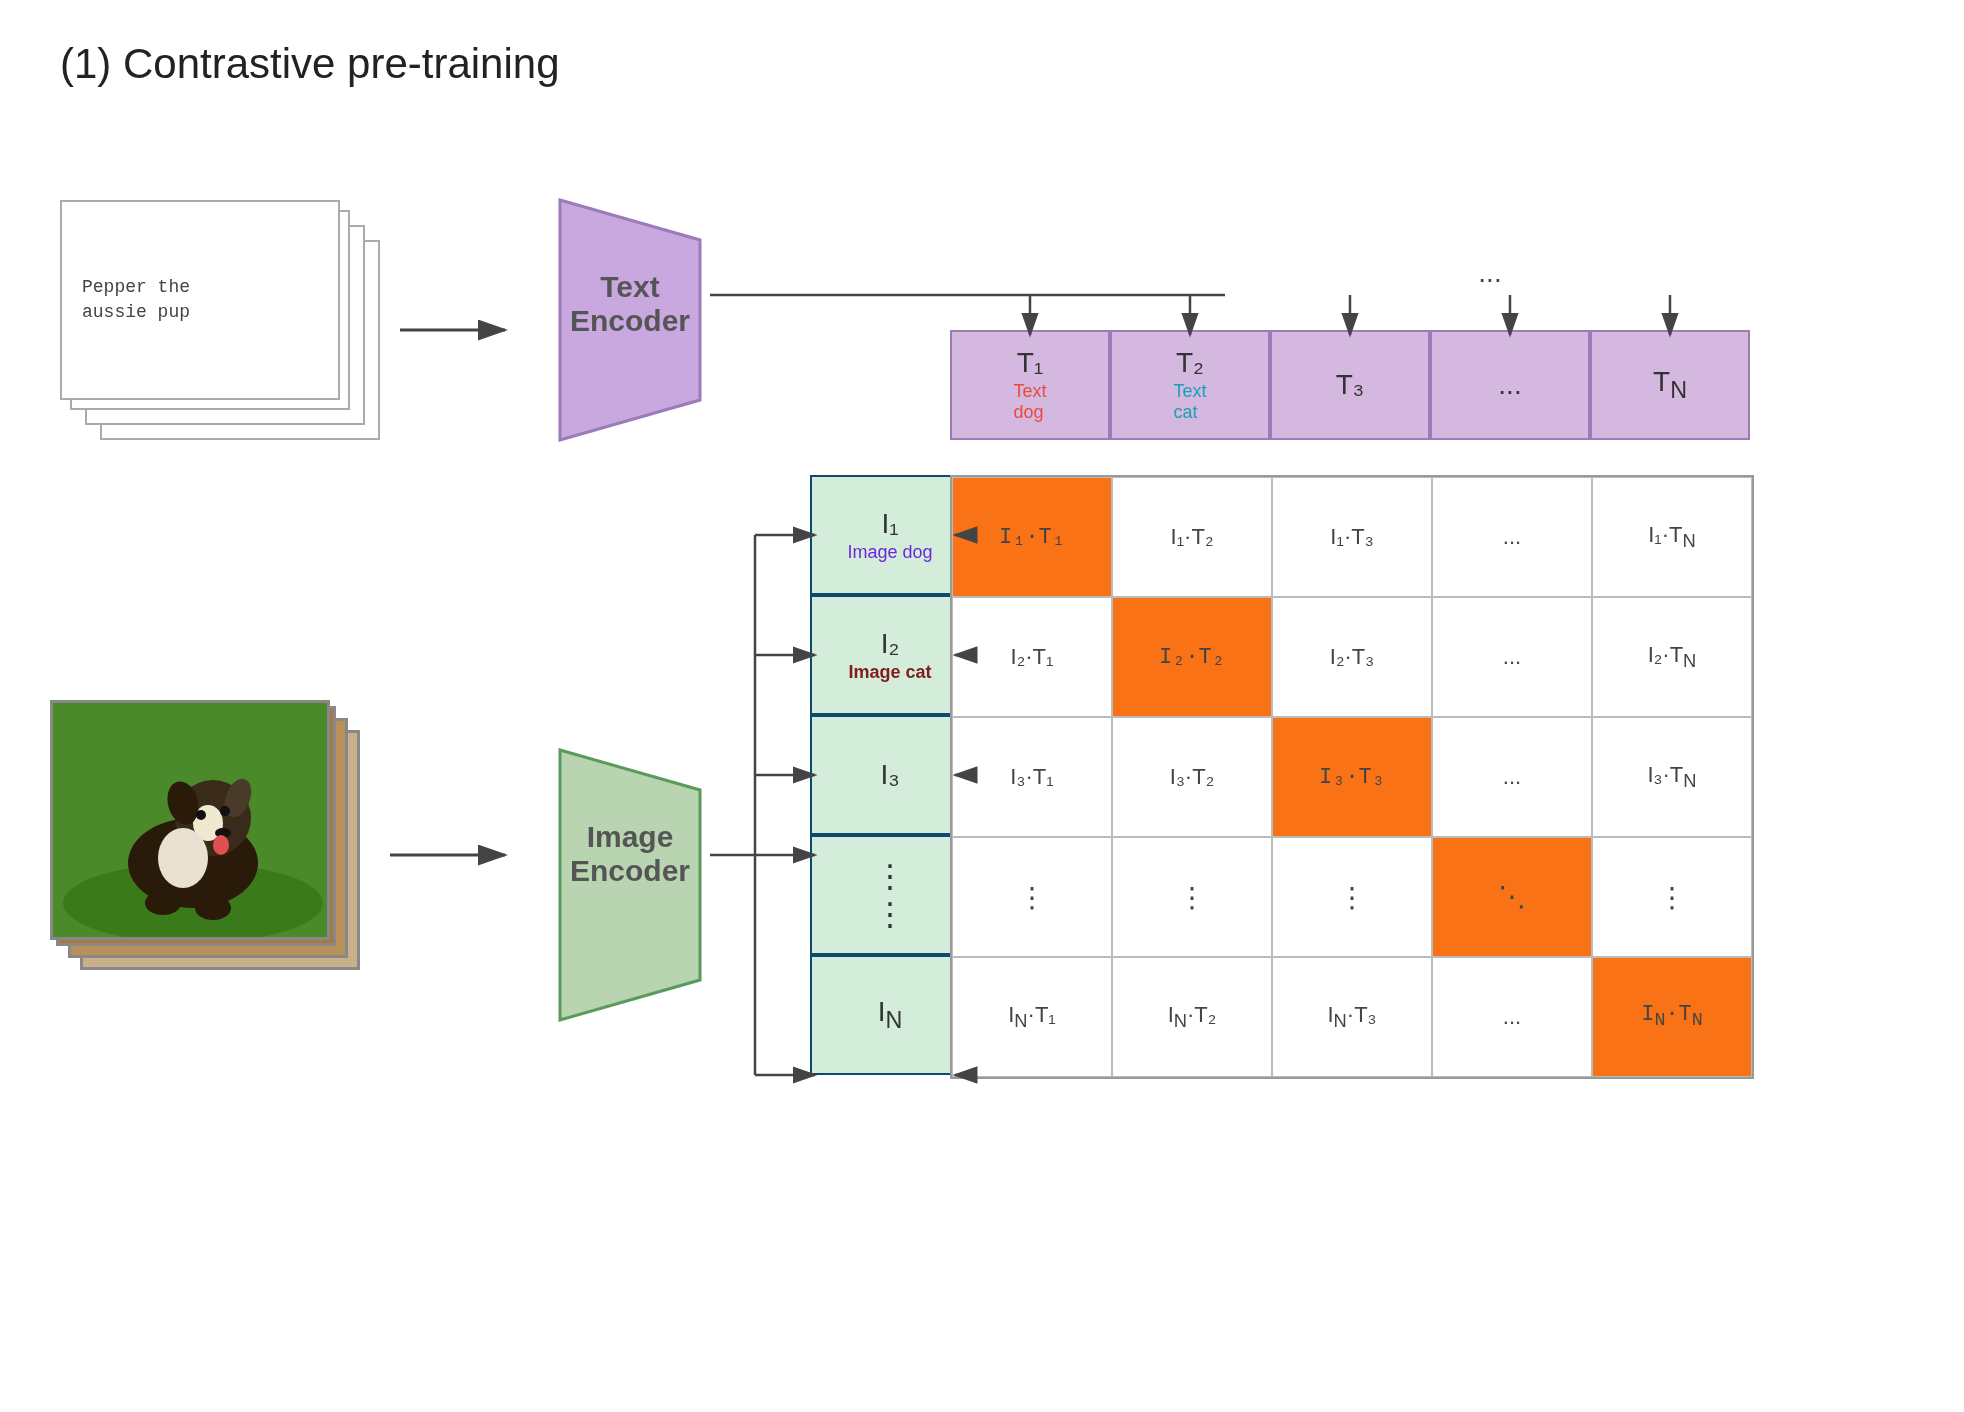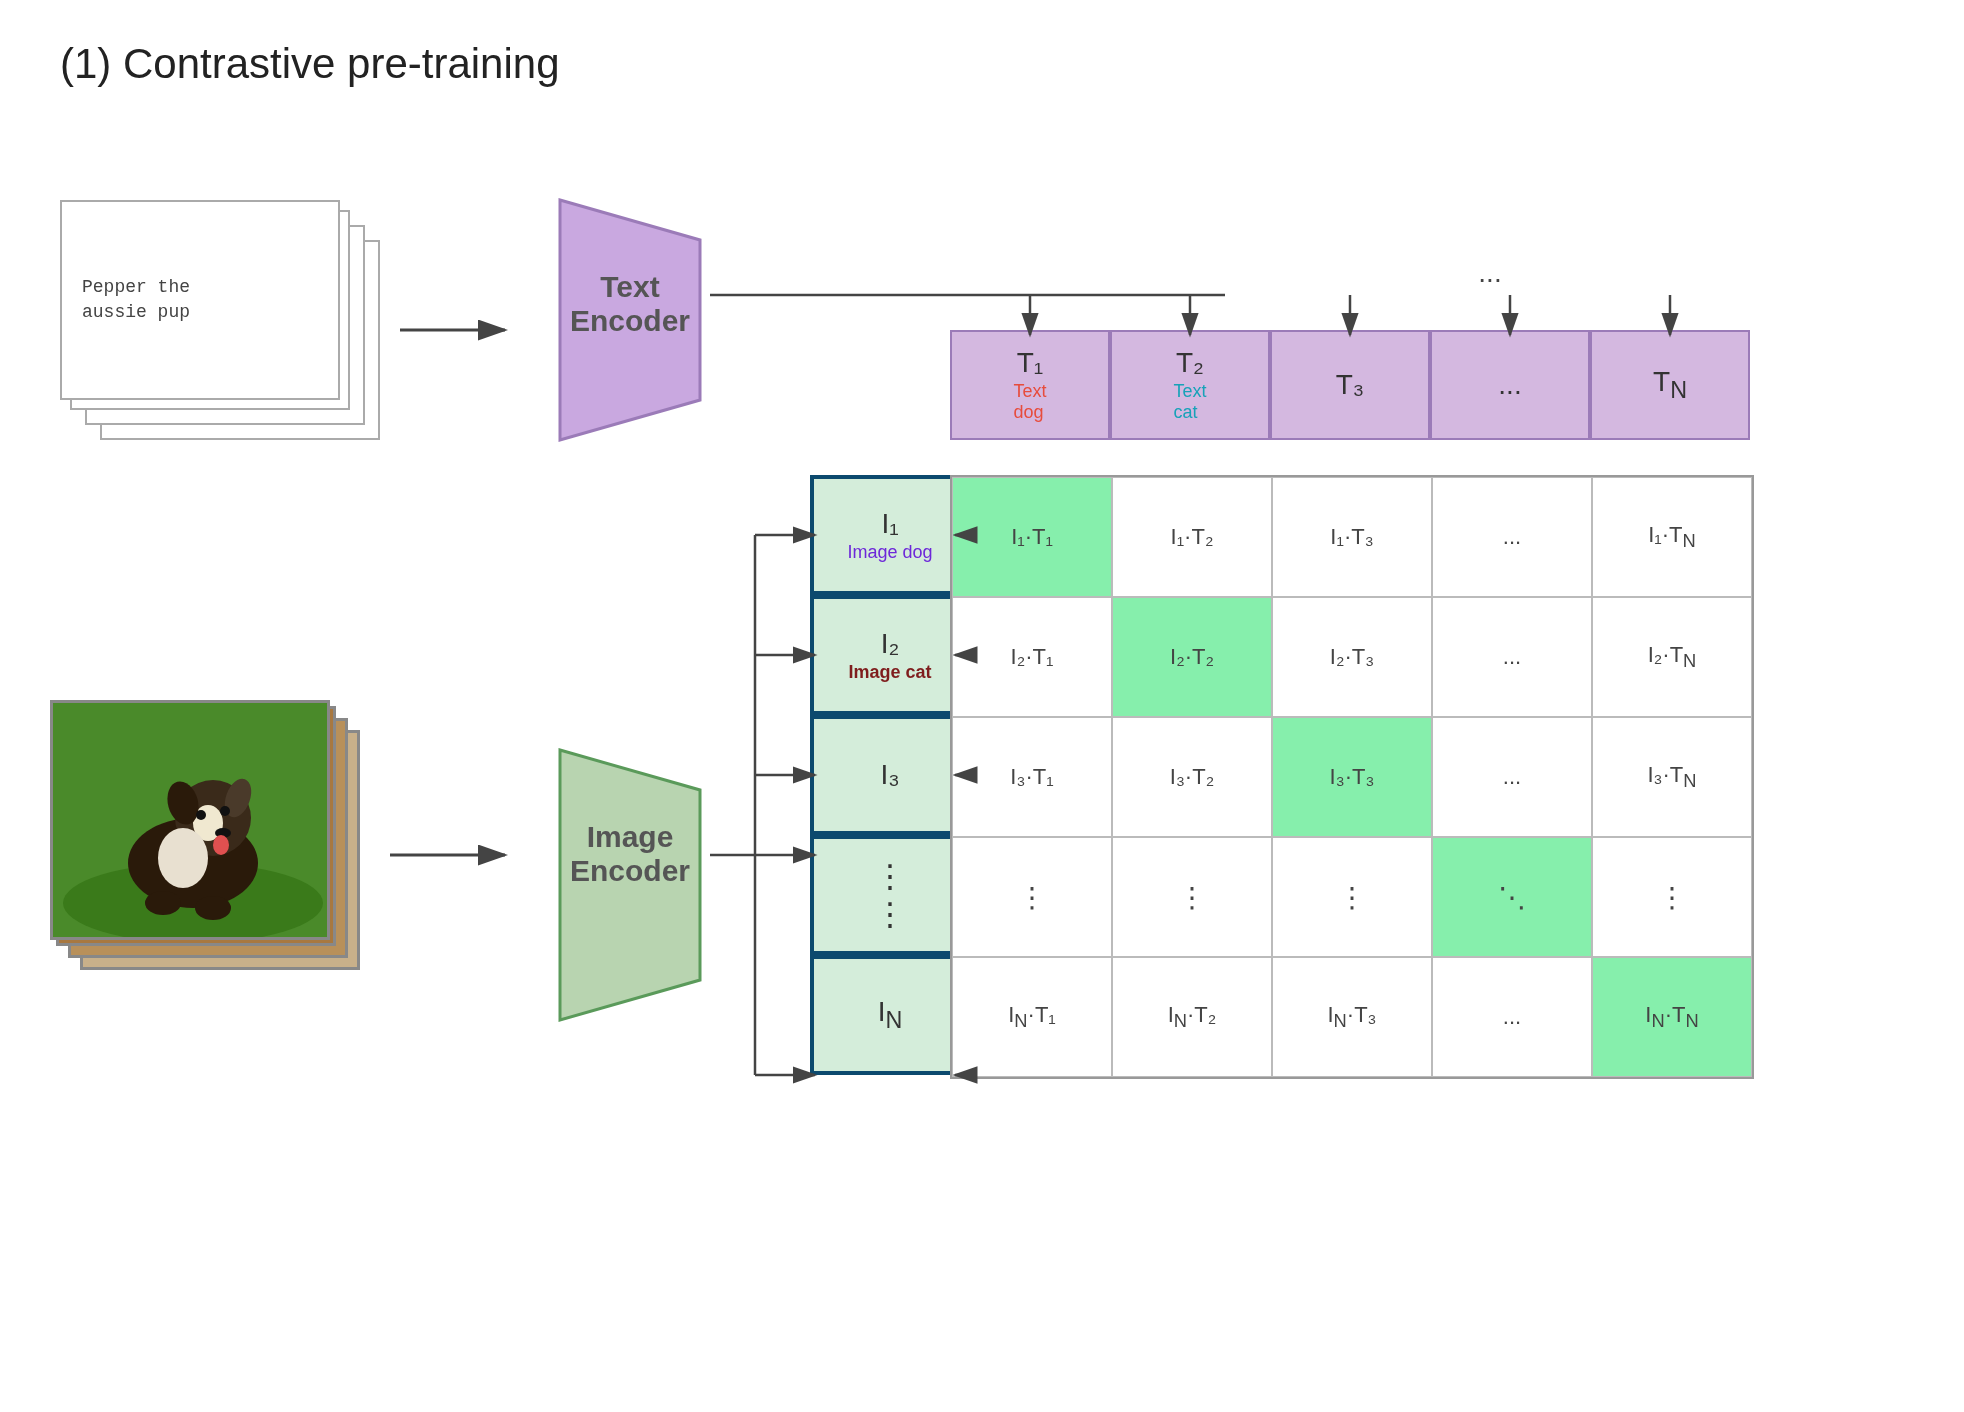--- a/index.html
+++ b/index.html
@@ -153,21 +153,21 @@
       top: 475px;
       left: 810px;
       display: flex;
       flex-direction: column;
       gap: 0;
     }
     .i-cell {
       width: 160px;
       height: 120px;
       background: #d4edda;
-      border: 4px solid #0c4a6e;
+      border: 2px solid #0c4a6e;
       display: flex;
       flex-direction: column;
       align-items: center;
       justify-content: center;
       font-size: 28px;
       color: #333;
     }
     .i-cell-label {
       font-size: 18px;
       margin-top: 2px;
@@ -192,21 +192,22 @@
     .m-cell {
       border: 1px solid #bbb;
       display: flex;
       align-items: center;
       justify-content: center;
       font-size: 22px;
       color: #444;
       background: #fff;
     }
     .m-cell.highlight {
-      background: #86efac;
+      background: #f97316;
+      font-family: Liberation Mono, monospace;
     }
     .m-cell.dots-cell {
       font-size: 28px;
     }
 
     
     .arrows-overlay {
       position: absolute;
       top: 0; left: 0;
       width: 1964px;

